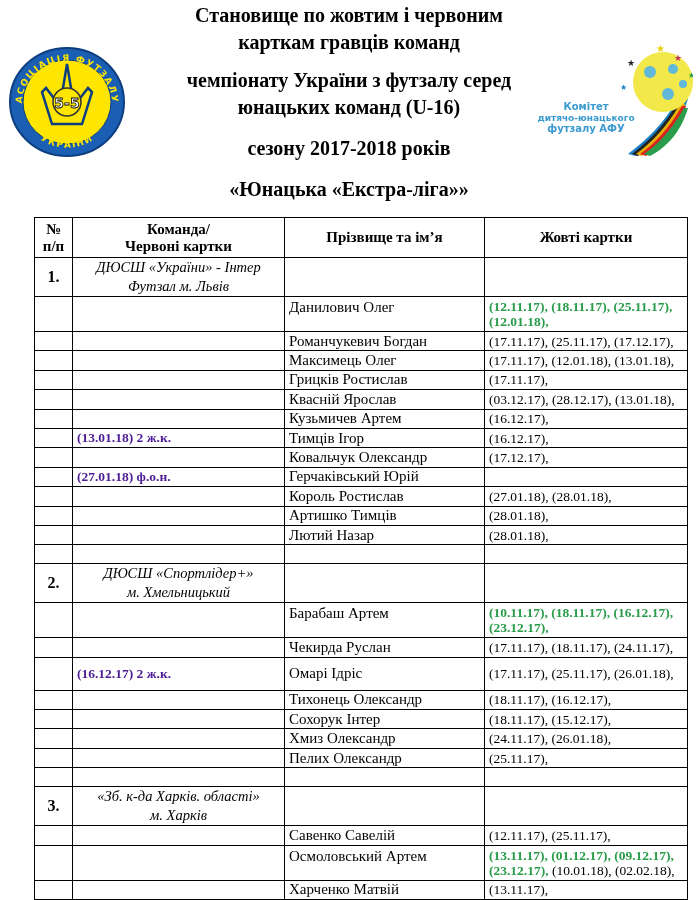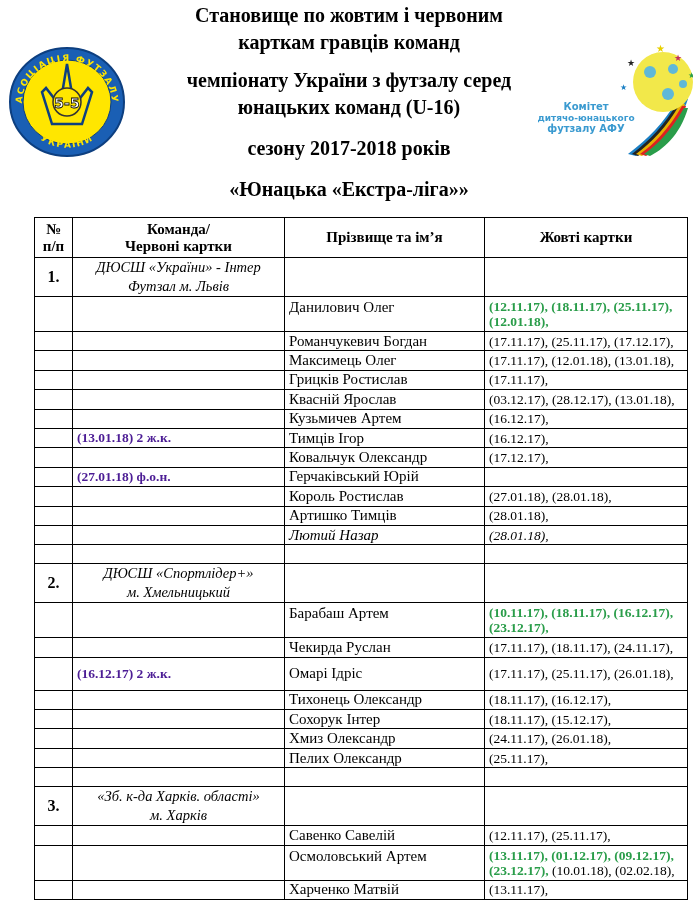--- a/index.html
+++ b/index.html
@@ -142,21 +142,21 @@
         <td class="red-card"></td>
         <td class="name" style="">Король Ростислав</td>
         <td class="cards-cell"><span class="g"></span><span>(27.01.18), (28.01.18),</span></td>
       </tr>
       <tr style="height: 19.4px;">
         <td></td>
         <td class="red-card"></td>
         <td class="name" style="">Артишко Тимців</td>
         <td class="cards-cell"><span class="g"></span><span>(28.01.18),</span></td>
       </tr>
-      <tr style="height: 19.4px; font-style: italic;">
+      <tr style="height: 19.4px;">
         <td></td>
         <td class="red-card"></td>
         <td class="name" style="">Лютий Назар</td>
         <td class="cards-cell"><span class="g"></span><span>(28.01.18),</span></td>
       </tr>
       <tr style="height: 19px;">
         <td></td>
         <td></td>
         <td></td>
         <td></td>

